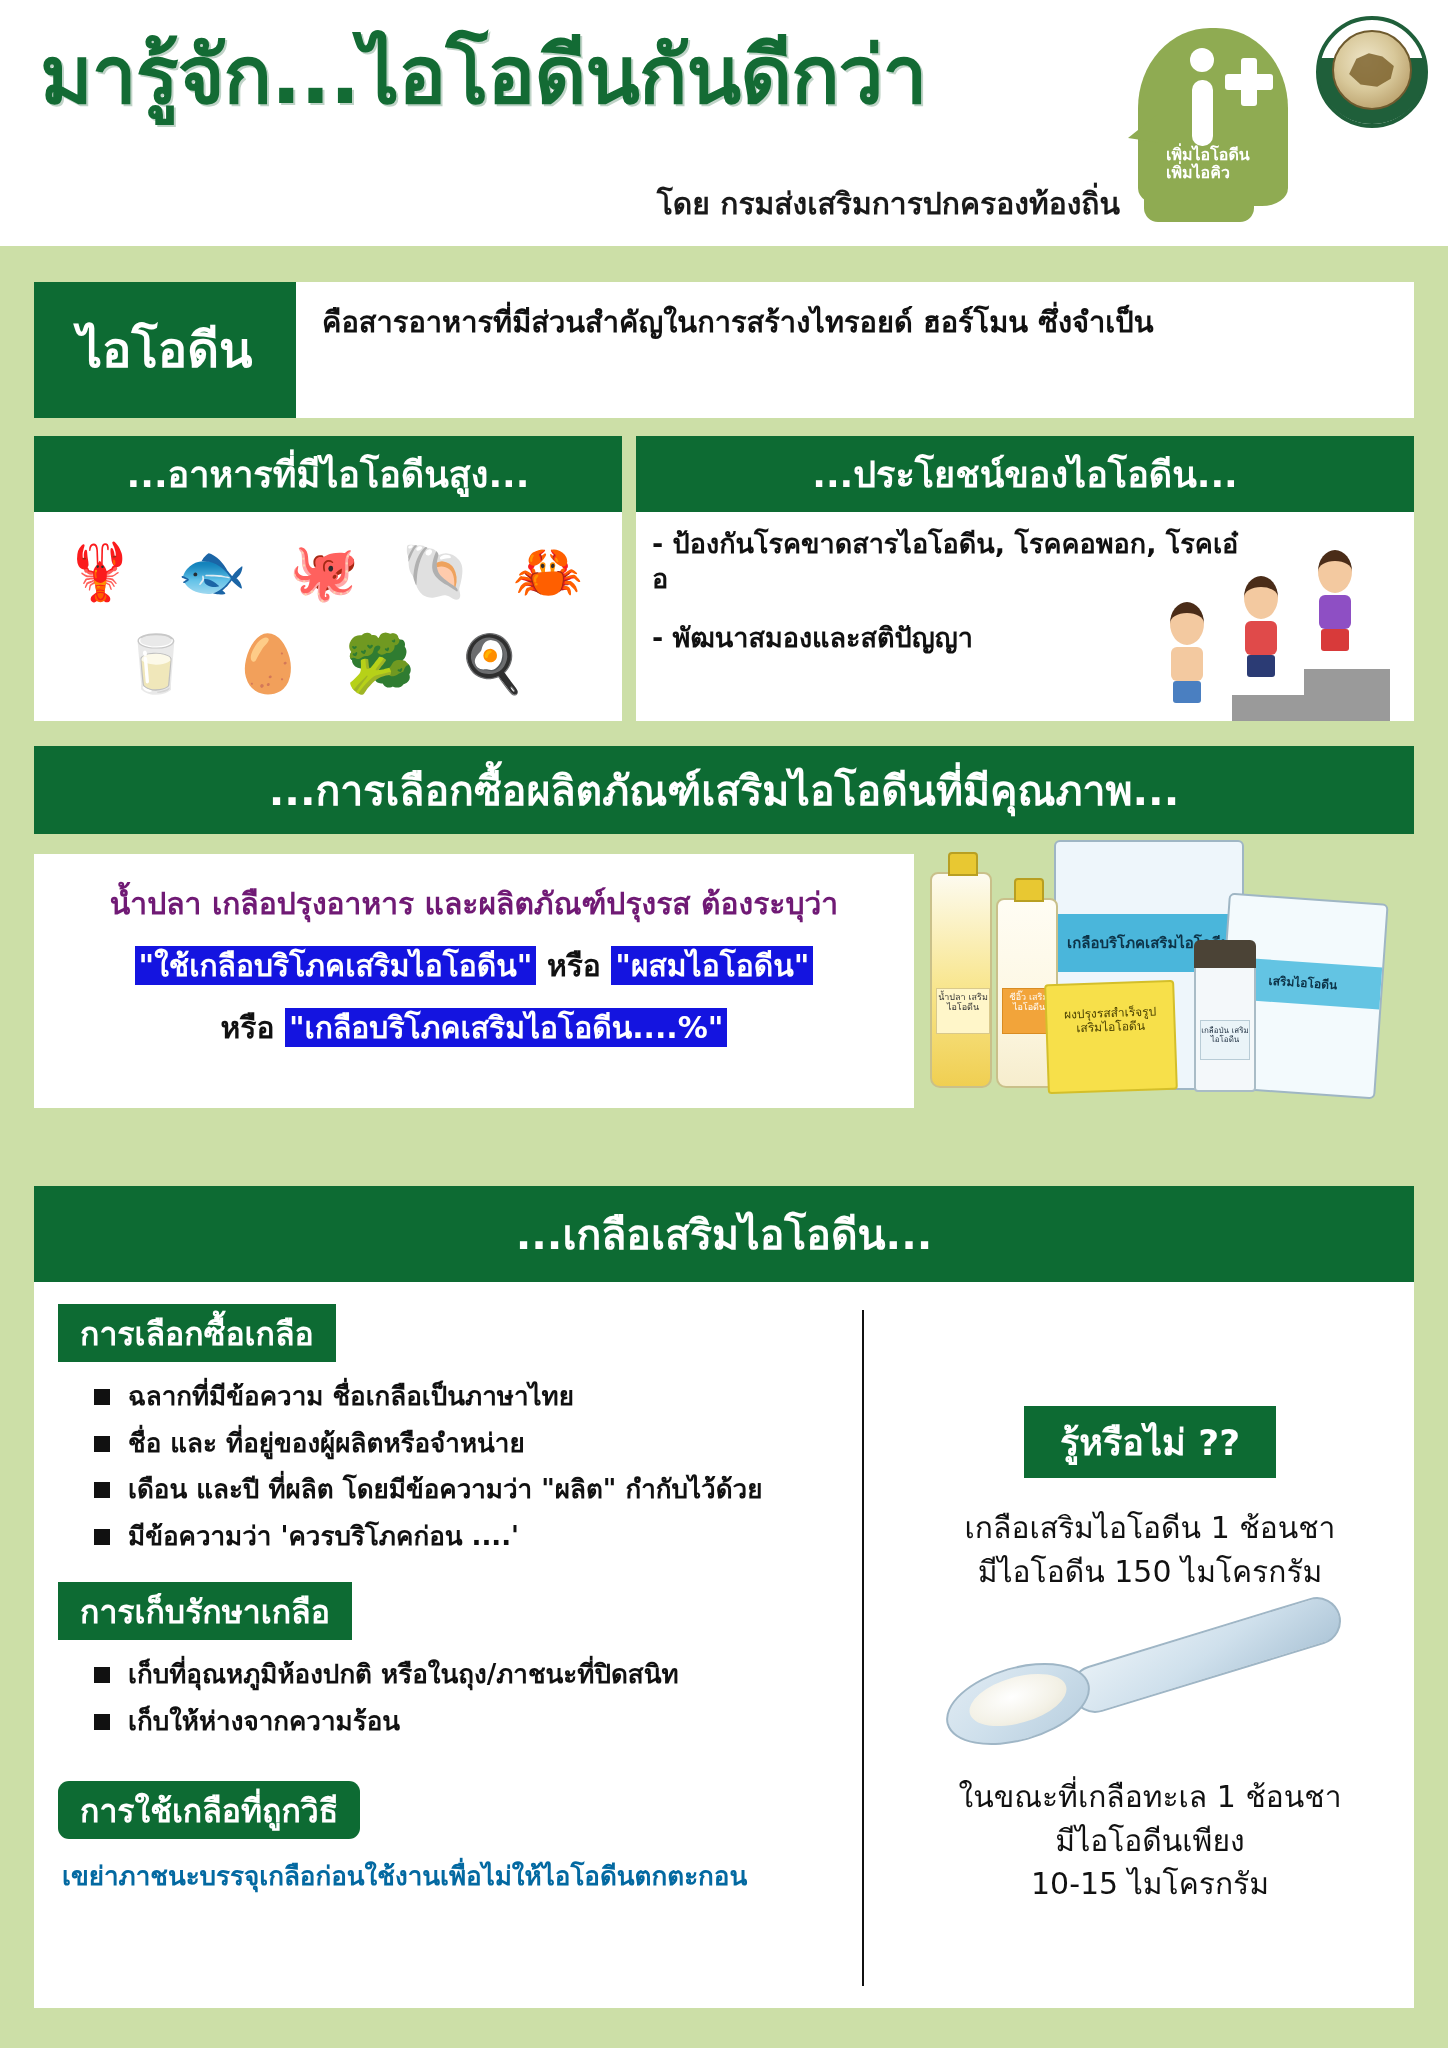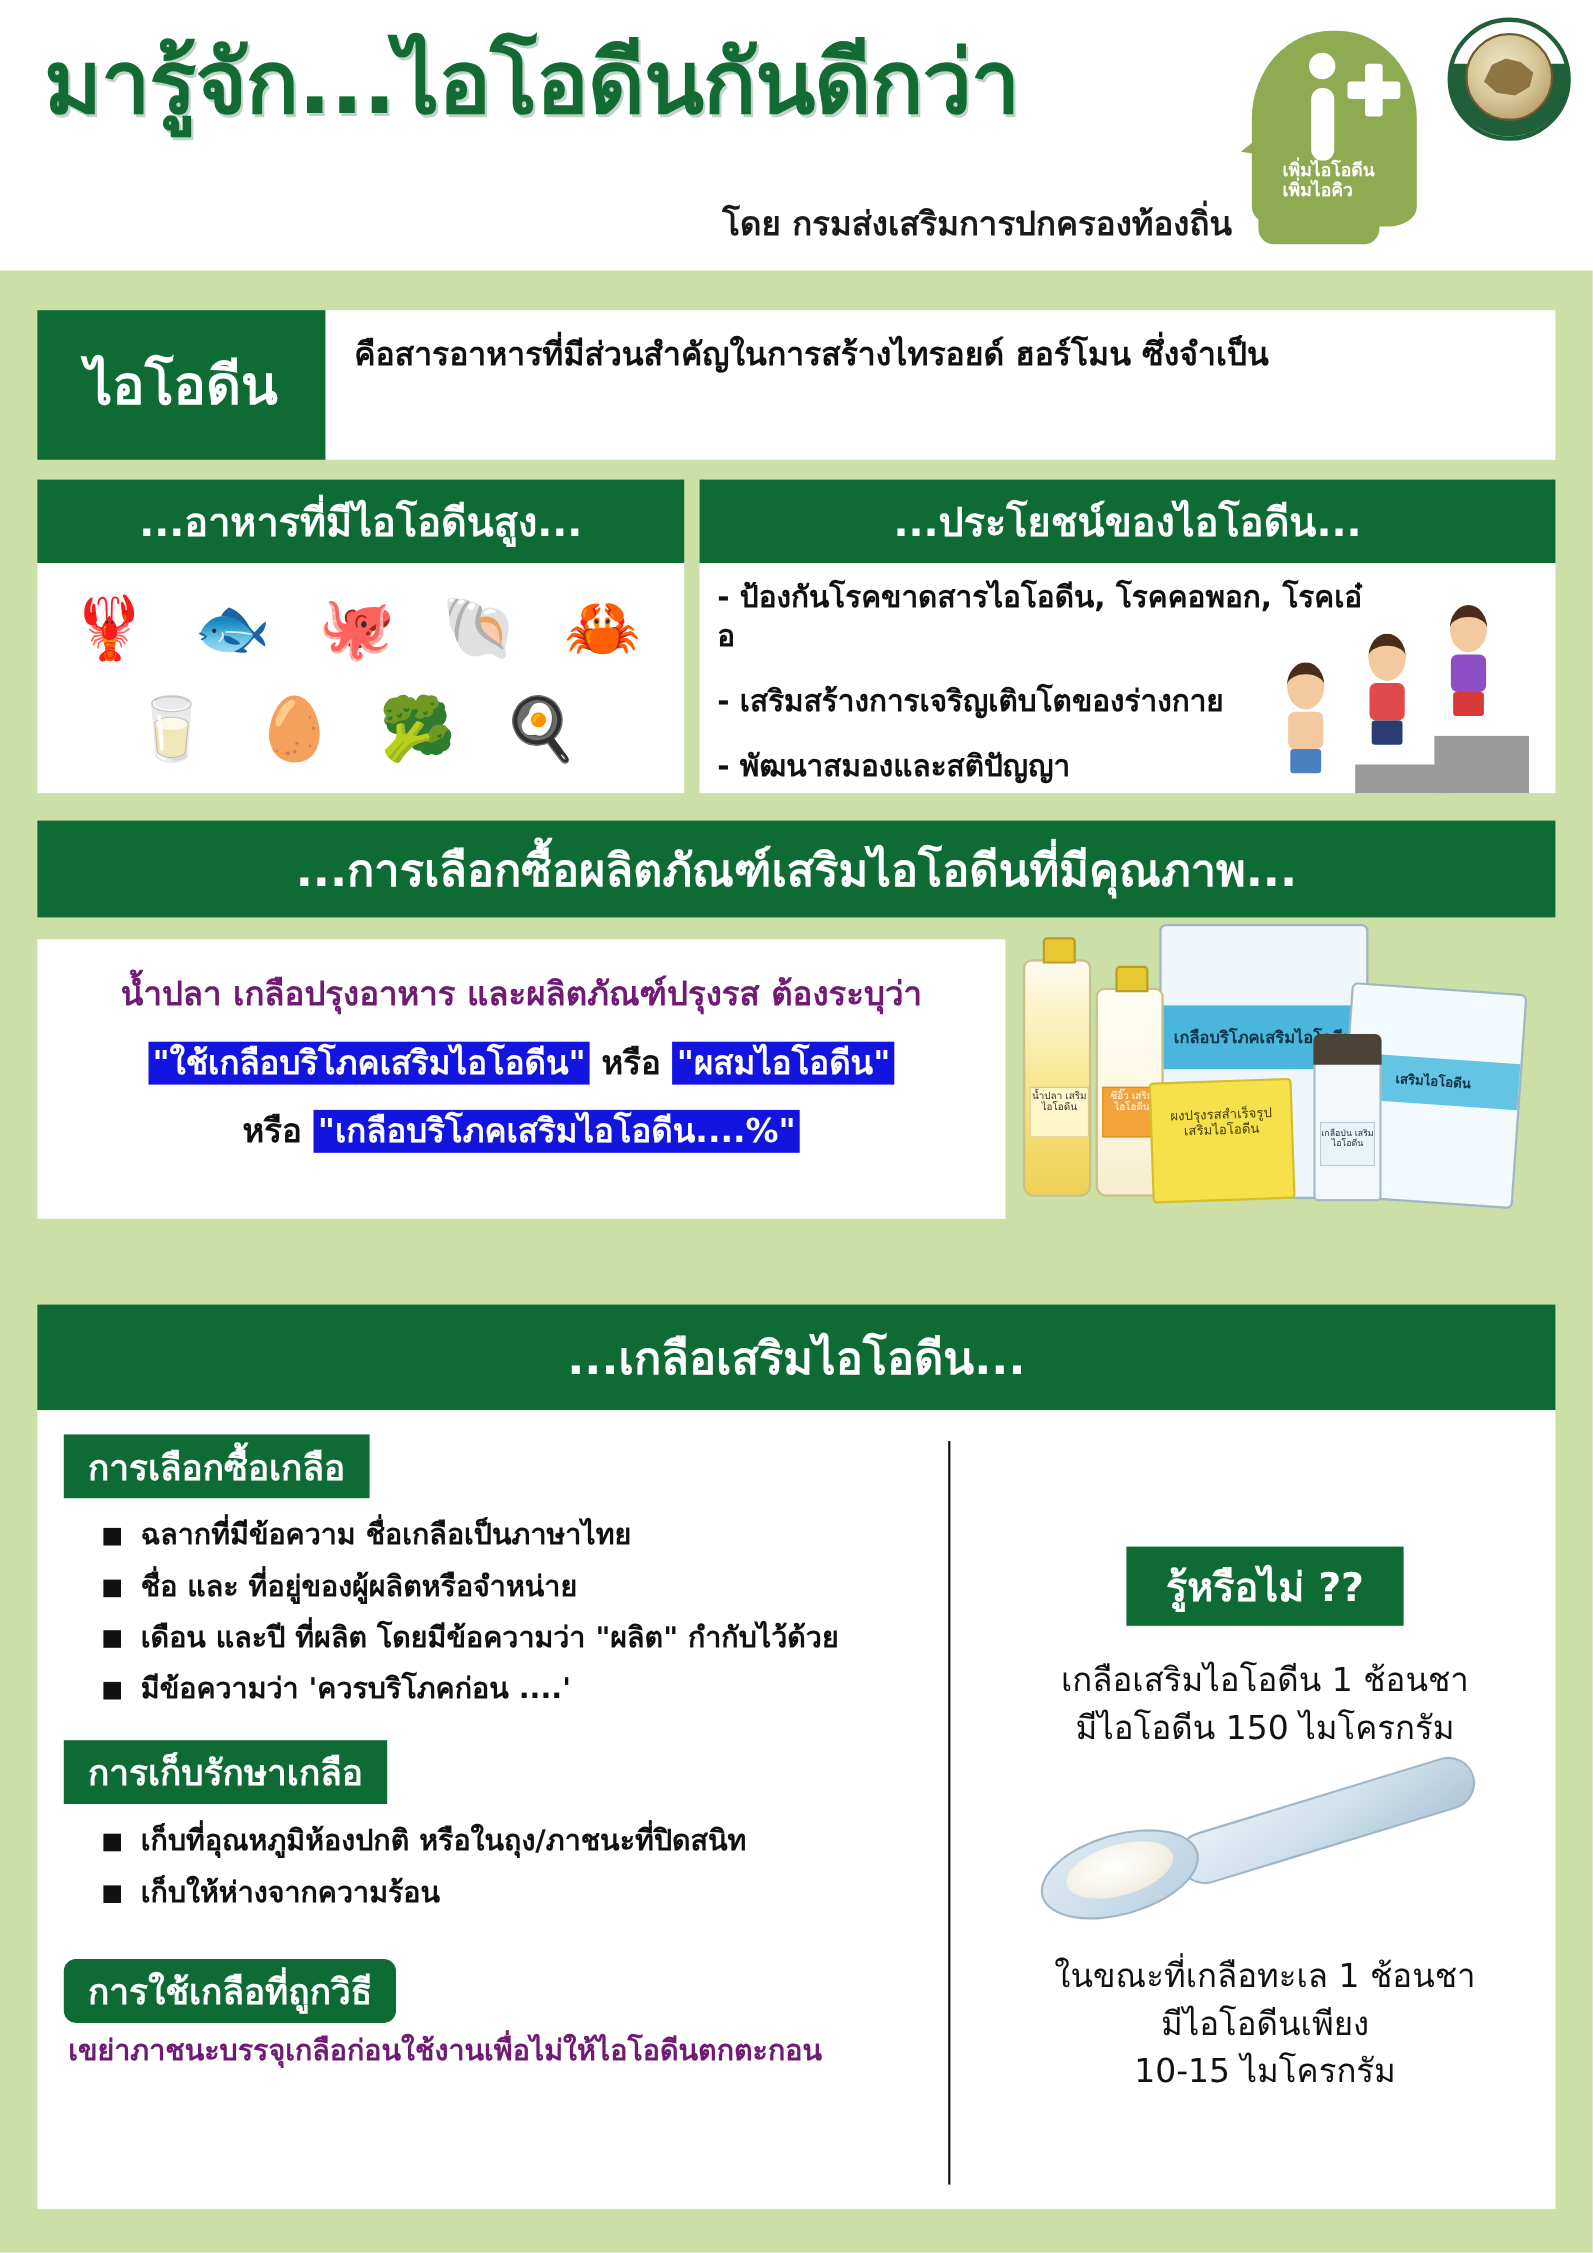--- a/index.html
+++ b/index.html
@@ -159,21 +159,21 @@
   .sub-head {
     display: inline-flex; align-items: center; height: 58px; padding: 0 22px;
     color: #ffffff; font-size: 32px; font-weight: bold;
   }
   .bullets { margin-top: 18px; }
   .bullet-row { display: flex; align-items: flex-start; margin-bottom: 14px; }
   .bullet-sq { width: 16px; height: 16px; background: #111; margin: 9px 18px 0 36px; flex: 0 0 16px; }
   .bullet-tx { font-size: 26px; font-weight: bold; color: #111; line-height: 1.25; }
 
   #salt-left { position: absolute; left: 58px; top: 1058px; width: 790px; }
-  .plain-line { font-size: 26px; font-weight: bold; color: #701a75; margin-top: 4px; margin-left: 4px; }
+  .plain-line { font-size: 26px; font-weight: bold; color: #0369a1; margin-top: 16px; margin-left: 4px; }
 
   
   #salt-right { position: absolute; left: 900px; top: 1160px; width: 500px; text-align: center; }
   #know-badge {
     display: inline-flex; align-items: center; justify-content: center;
     height: 72px; padding: 0 36px; color: #ffffff; font-size: 36px; font-weight: bold;
   }
   .know-text { font-size: 30px; color: #111; line-height: 1.45; }
   #spoon { position: relative; width: 420px; height: 150px; margin: 22px auto 10px; }
   .spoon-bowl {
@@ -271,21 +271,20 @@
           </div>
         </div>
       </div>
     </div>
 
     <div id="col-right">
       <div class="col-head dkgreen">...ประโยชน์ของไอโอดีน...</div>
       <div class="col-body panel-white">
         <div class="benefit-list">
           <div class="benefit-item">- ป้องกันโรคขาดสารไอโอดีน, โรคคอพอก, โรคเอ๋อ</div>
-          <div class="benefit-item">- เสริมสร้างการเจริญเติบโตของร่างกาย</div>
           <div class="benefit-item">- พัฒนาสมองและสติปัญญา</div>
         </div>
         <div class="kids">
           <div class="step" style="left:78px;width:86px;height:26px;"></div>
           <div class="step" style="left:150px;width:86px;height:52px;"></div>
           <div class="kid" style="left:16px;">
             <div class="kid-head"></div>
             <div class="kid-body" style="background:#f3c9a0;"></div>
             <div class="kid-legs" style="background:#4a7fc1;"></div>
           </div>

